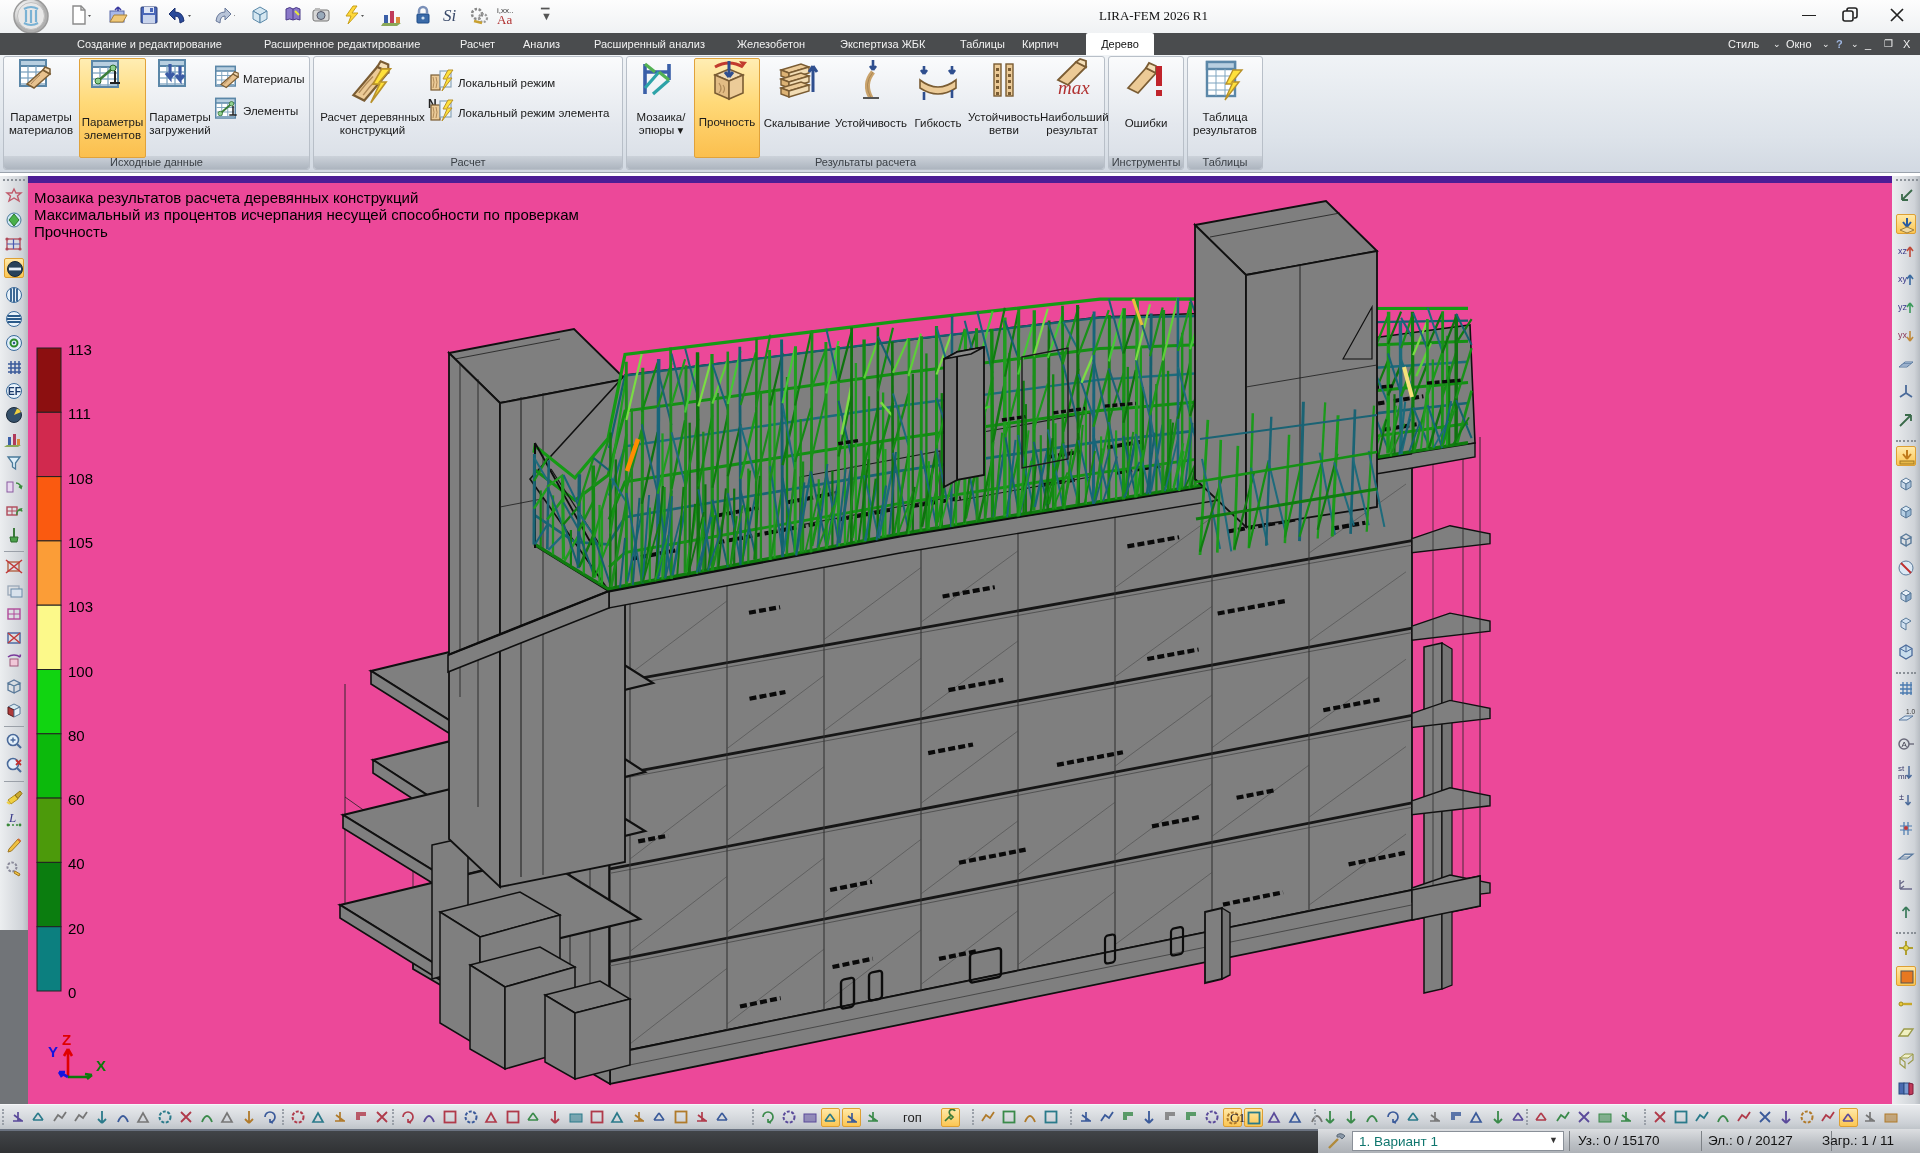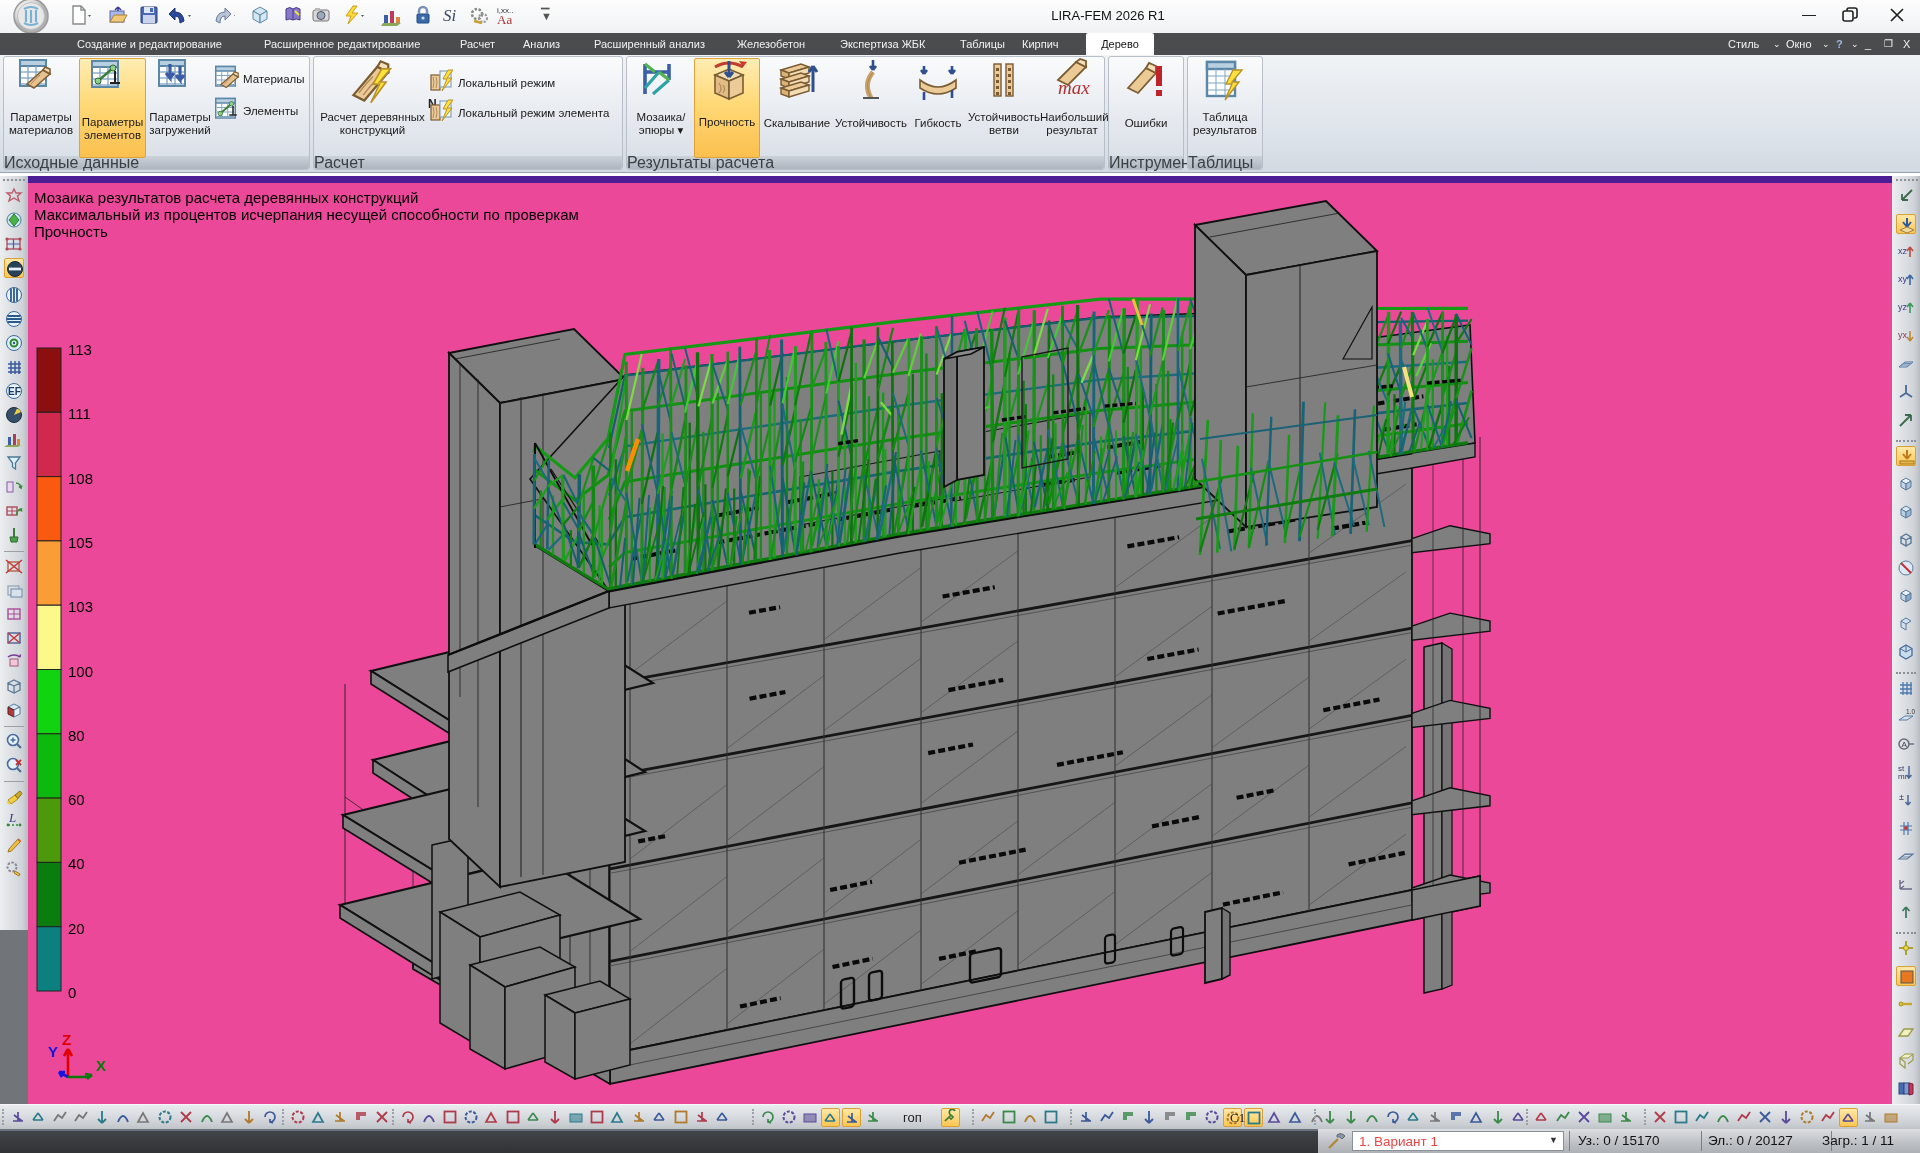--- a/index.html
+++ b/index.html
@@ -1,28 +1,28 @@
 <!DOCTYPE html>
 <html><head><meta charset="utf-8"><title>LIRA-FEM 2026 R1</title><style>
 *{margin:0;padding:0;box-sizing:border-box;}
 html,body{width:1920px;height:1153px;overflow:hidden;font-family:"Liberation Sans",sans-serif;}
 body{position:relative;background:#fff;}
 .abs{position:absolute;}
 
 #titlebar{left:0;top:0;width:1920px;height:33px;background:linear-gradient(#fdfdfd,#f0f2f4);}
-#apptitle{left:1008px;top:8px;width:200px;text-align:center;font-size:13px;color:#111;}
+#apptitle{left:1008px;top:8px;width:200px;text-align:right;font-size:13px;color:#111;font-family:Liberation Serif, serif;}
 .winbtn{top:6px;height:18px;color:#222;font-size:14px;text-align:center;}
 
 #tabrow{left:0;top:33px;width:1920px;height:22px;background:#4a4c4e;}
 .tab{position:absolute;top:0;height:22px;line-height:22px;color:#f2f2f2;font-size:11px;white-space:nowrap;}
 .tab.active{background:#fff;color:#111;border-radius:2px 2px 0 0;}
 
 #ribbon{left:0;top:55px;width:1920px;height:118px;background:linear-gradient(#f0f3f6,#dde3ea 70%,#d2d9e2);border-bottom:1px solid #9aa2ac;}
 .rgroup{position:absolute;top:1px;height:114px;background:linear-gradient(#fafbfc,#e4e8ee 60%,#d8dee6);border:1px solid #b8bfc8;border-radius:3px;}
-.rcap{position:absolute;left:0;bottom:0;width:100%;height:13px;background:linear-gradient(#ccd2da,#adb5bf);font-size:16px;color:#3b4046;line-height:13px;border-radius:0 0 3px 3px;}
+.rcap{position:absolute;left:0;bottom:0;width:100%;height:13px;background:linear-gradient(#ccd2da,#adb5bf);font-size:11px;color:#3b4046;text-align:center;line-height:13px;border-radius:0 0 3px 3px;}
 .bigbtn{position:absolute;top:3px;text-align:center;font-size:11.5px;color:#1a1a1a;line-height:13px;}
 .hl{background:linear-gradient(#ffedb3,#ffd978 45%,#fbbf4e);border:1px solid #e0a23b;border-radius:2px;}
 .smallbtn{position:absolute;font-size:11.5px;color:#1a1a1a;white-space:nowrap;}
 .smallbtn svg{vertical-align:-6px;margin-right:4px;}
 
 #ltb{left:0;top:176px;width:28px;height:928px;background:linear-gradient(90deg,#eceef0,#cfd3d8 80%,#b7bcc2);}
 #rtb{left:1892px;top:176px;width:28px;height:928px;background:linear-gradient(90deg,#eceef0,#cfd3d8 80%,#b7bcc2);}
 .ticon{position:absolute;width:20px;height:20px;font-size:13px;line-height:20px;text-align:center;}
 .thl{background:linear-gradient(#ffe9a8,#fcc652);border:1px solid #dd9f33;border-radius:2px;}
 
@@ -1672,21 +1672,21 @@
     <div class="abs" style="left:1230px;top:5px;font-size:13px;color:#223;font-family:'Liberation Serif',serif">C1</div>
   </div>
 <div id="sbar" class="abs">
     <div class="abs" style="left:0;top:0;width:1920px;height:2px;background:#6a7280"></div>
     <div id="sbarR">
       <svg class="abs" style="left:8px;top:2px" width="22" height="20" viewBox="0 0 22 20">
         <path d="M3,17 L12,8" stroke="#b08a3a" stroke-width="2.4"></path>
         <path d="M11,4 q4,-3 8,1 l-3,3 q-2,-3 -5,-2 z" fill="#8a98a8" stroke="#5a6878"></path>
       </svg>
       <div class="abs" style="left:34px;top:2px;width:212px;height:20px;background:#fff;border:1px solid #8a9098;">
-        <div class="abs" style="left:6px;top:2px;font-size:13.5px;color:#ef4444">1. Вариант 1</div>
+        <div class="abs" style="left:6px;top:2px;font-size:13.5px;color:#0f766e">1. Вариант 1</div>
         <div class="abs" style="left:196px;top:3px;font-size:9px;color:#333">▼</div>
       </div>
       <div class="ssep" style="left:251px;"></div>
       <div class="stext" style="left:260px;">Уз.: 0 / 15170</div>
       <div class="ssep" style="left:383px;"></div>
       <div class="stext" style="left:390px;">Эл.: 0 / 20127</div>
       <div class="ssep" style="left:513px;"></div>
       <div class="stext" style="left:504px;">Загр.: 1 / 11</div>
     </div>
   </div>

